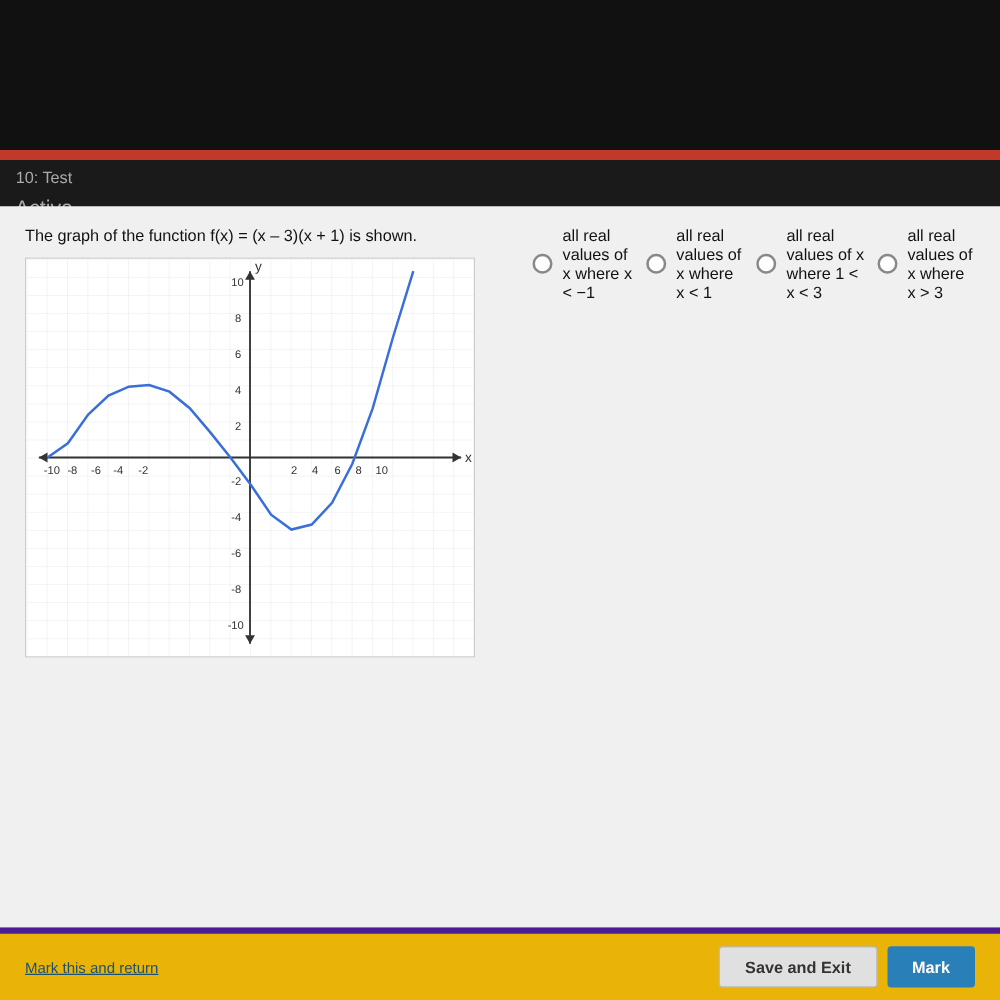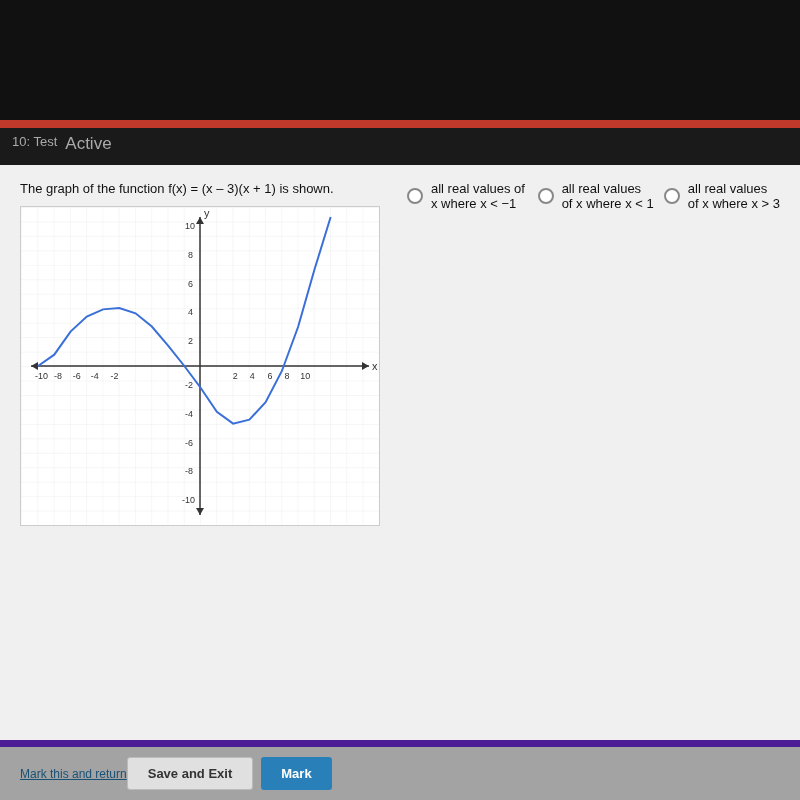--- a/index.html
+++ b/index.html
@@ -27,21 +27,23 @@
     .header {
       background: #1a1a1a;
       padding: 6px 12px;
       display: flex;
       align-items: center;
       justify-content: space-between;
     }
 
     .header-left {
       display: flex;
+      align-items: center;
       gap: 8px;
+      flex-direction: column;
     }
 
     .header-title {
       color: #aaa;
       font-size: 13px;
     }
 
     .header-status {
       color: #aaa;
       font-size: 17px;
@@ -148,25 +150,25 @@
     .radio-circle {
       width: 16px;
       height: 16px;
       border-radius: 50%;
       border: 2px solid #888;
       background: #fff;
       flex-shrink: 0;
     }
 
     .footer-bar {
-      background: #a3a3a3;
-      border-top: 7px solid #4c1d95;
-      display: flex;
-      align-items: center;
-      justify-content: flex-start;
+      background: #eab308;
+      border-top: 5px solid #4c1d95;
+      display: flex;
+      align-items: center;
+      justify-content: space-between;
       padding: 10px 20px;
       position: absolute;
       bottom: 0;
       left: 0;
       right: 0;
     }
 
     .mark-link {
       color: #1a5276;
       font-size: 12px;
@@ -208,21 +210,21 @@
       background: #f0f0f0;
       position: absolute;
       top: 165px;
       left: 0;
       right: 0;
       bottom: 0;
     }
 
     .inner-content {
       display: flex;
-      gap: 7px;
+      gap: 26px;
       padding: 16px 20px 70px 20px;
     }
   </style>
 </head>
 <body>
 
 <div class="top-black"></div>
 
 <div class="red-bar"></div>
 
@@ -329,20 +331,24 @@
         <label class="option-item">
           <div class="radio-circle"></div>
           <span>all real values of x where x &lt; −1</span>
         </label>
         <label class="option-item">
           <div class="radio-circle"></div>
           <span>all real values of x where x &lt; 1</span>
         </label>
         <label class="option-item">
           <div class="radio-circle"></div>
+          <span>all real values of x where 1 &lt; x &lt; 3</span>
+        </label>
+        <label class="option-item">
+          <div class="radio-circle"></div>
           <span>all real values of x where x &gt; 3</span>
         </label>
       </div>
     </div>
   </div>
 
   <div class="footer-bar">
     <span class="mark-link">Mark this and return</span>
     <div class="footer-buttons">
       <button class="btn btn-save">Save and Exit</button>

